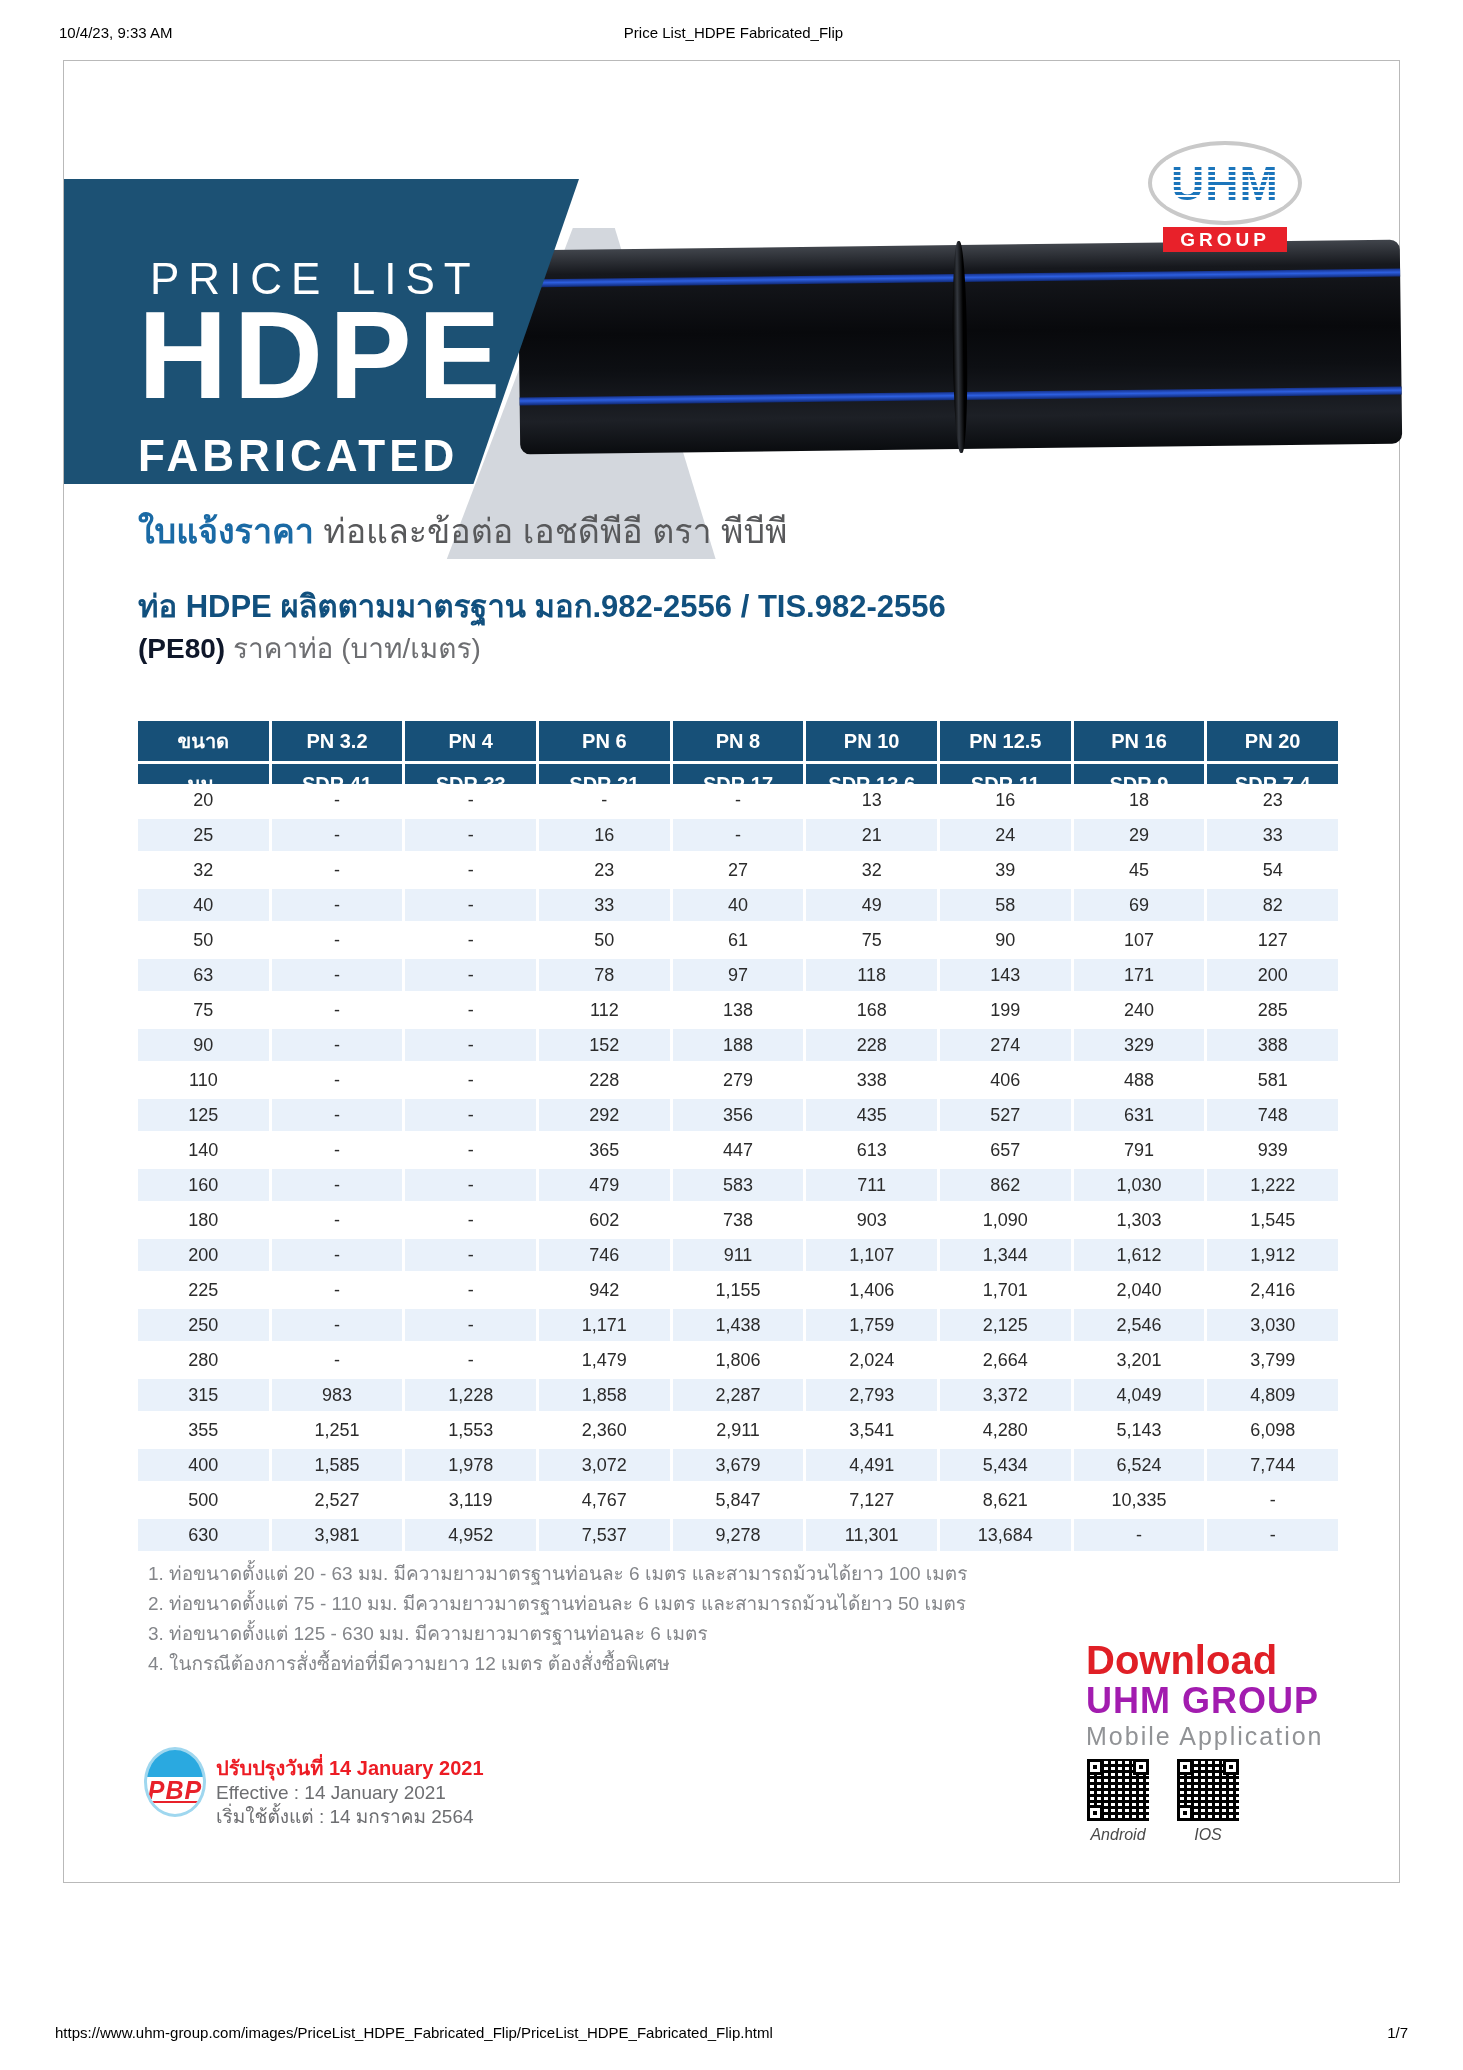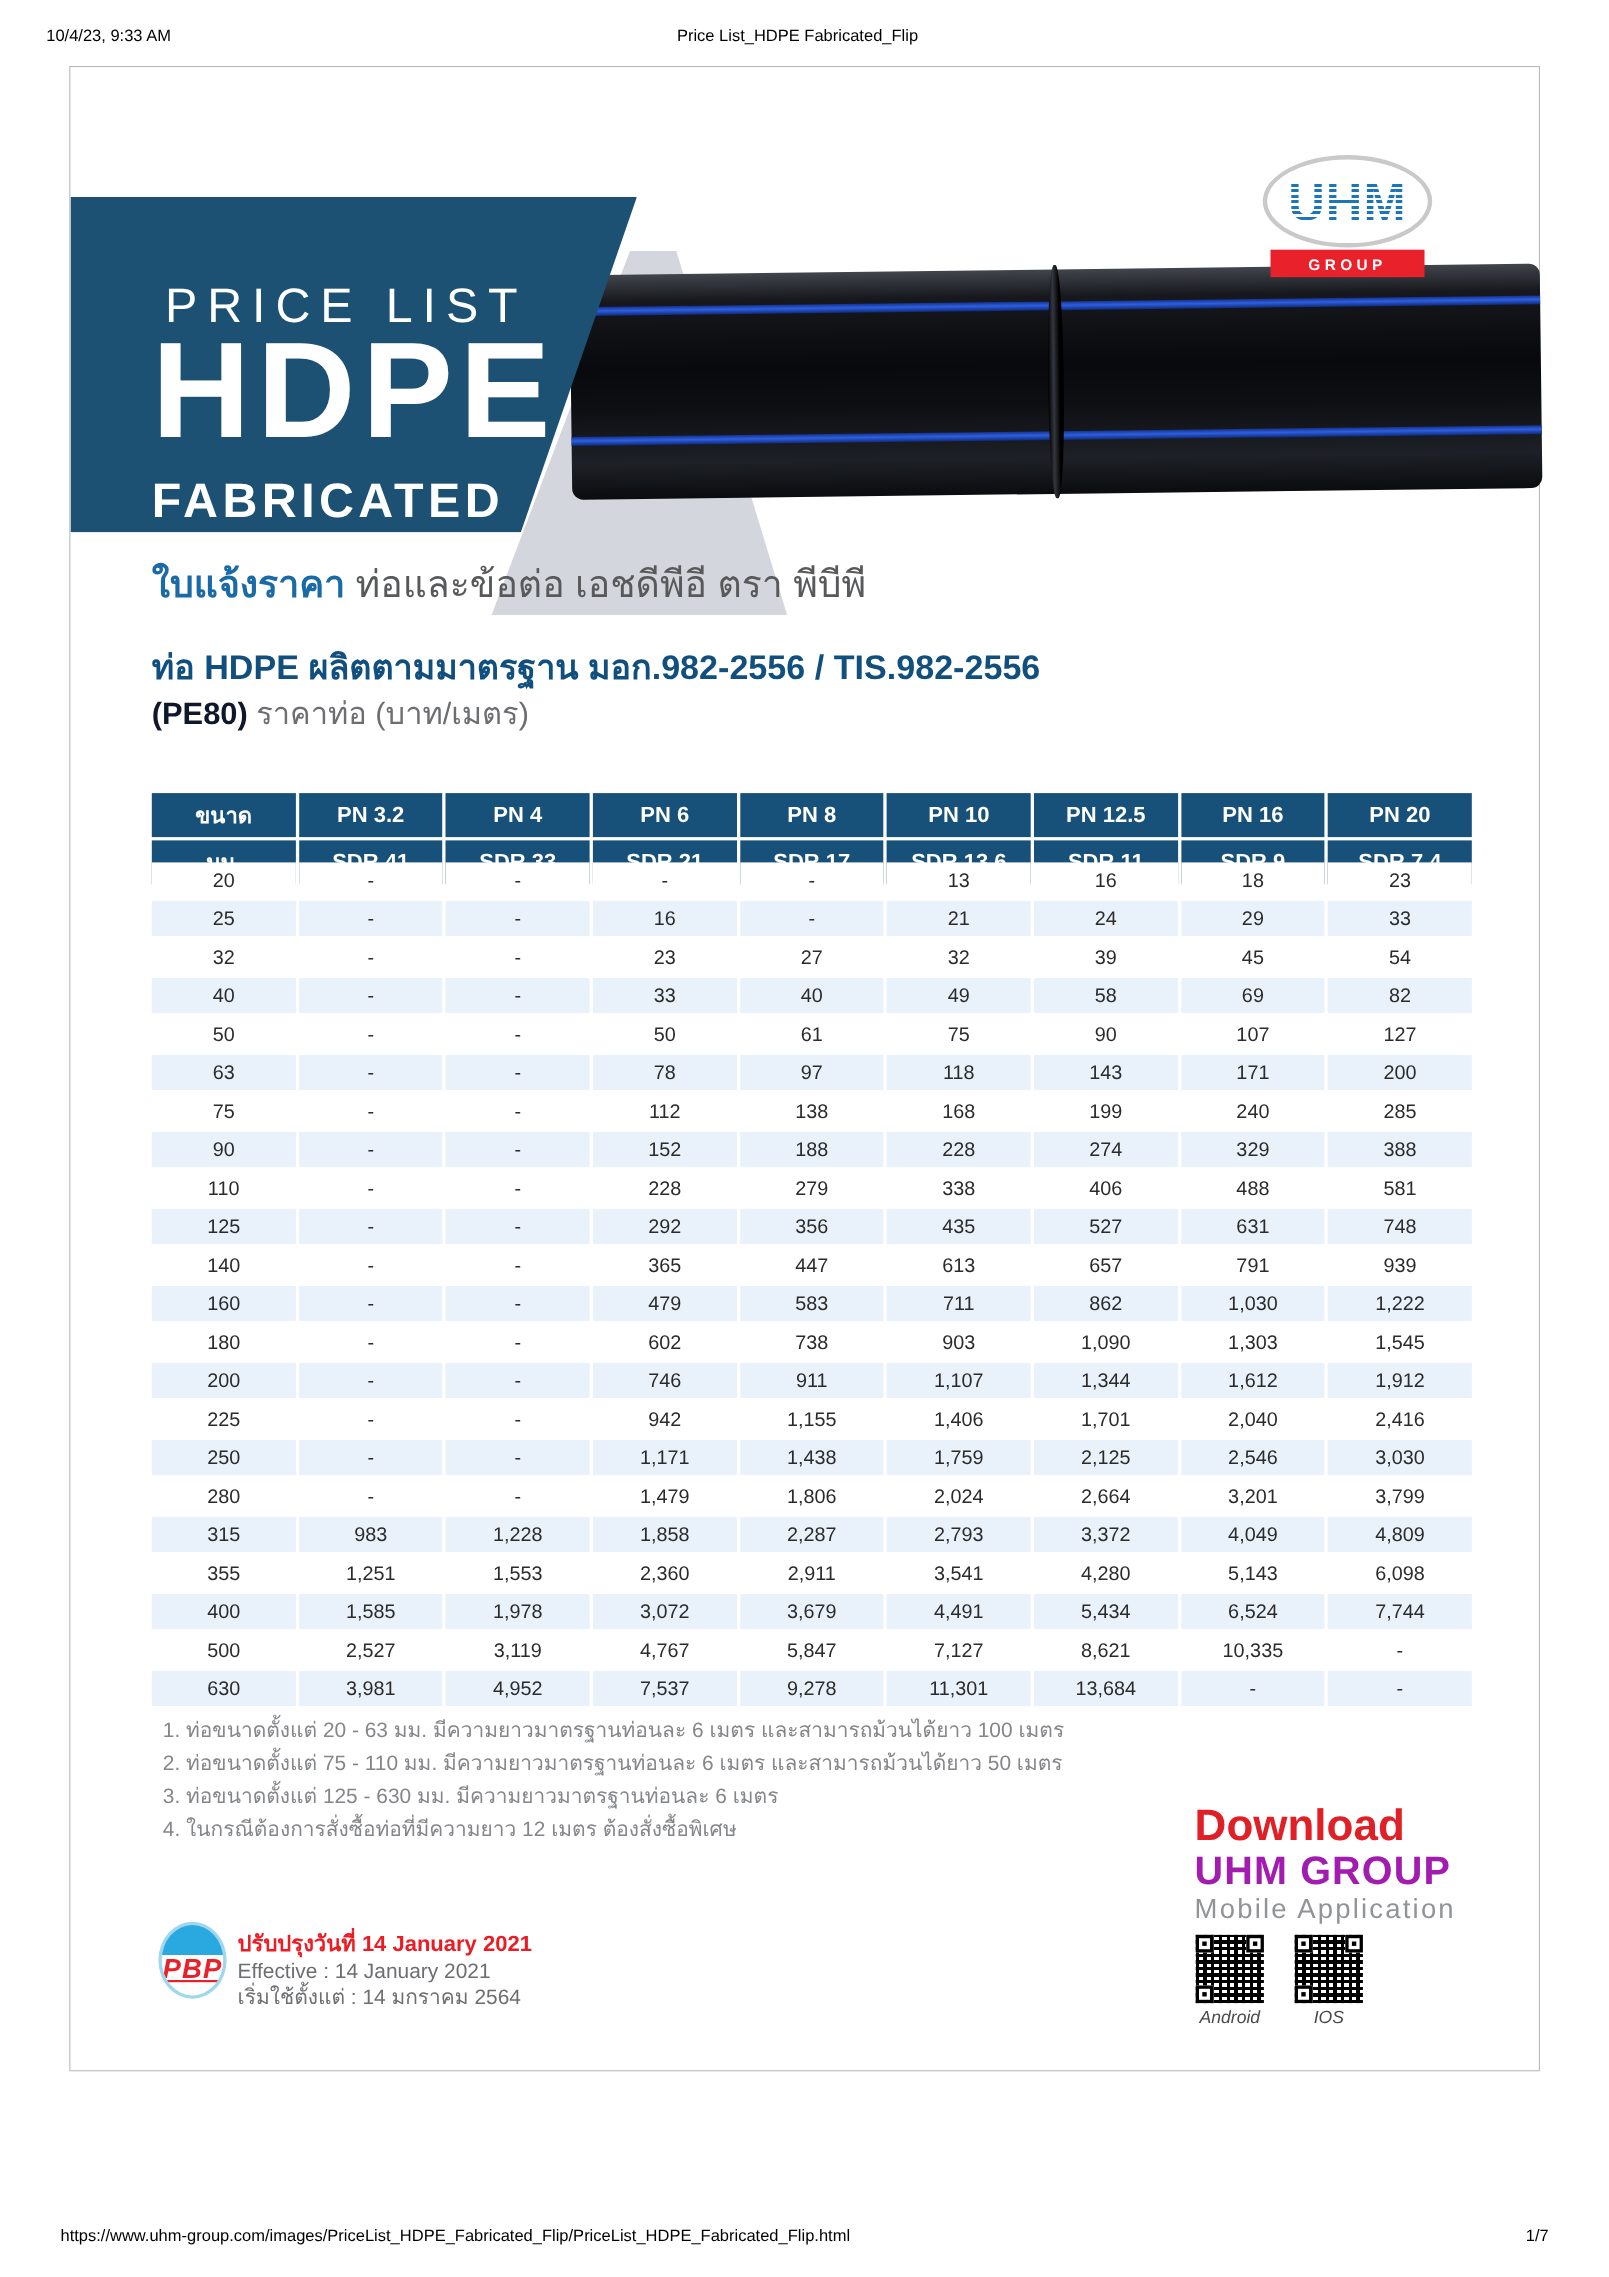--- a/index.html
+++ b/index.html
@@ -2,21 +2,21 @@
 <html><head>
 <meta charset="utf-8">
 <style>
   html,body{margin:0;padding:0;}
   body{
     width:1463px;height:2070px;position:relative;background:#ffffff;
     font-family:"Liberation Sans","DejaVu Sans",sans-serif;color:#222;
     overflow:hidden;
   }
   
-  .print-header{position:absolute;left:42px;right:55px;top:22px;height:20px;
+  .print-header{position:absolute;left:59px;right:55px;top:22px;height:20px;
     font-size:15px;color:#000;display:flex;align-items:center;}
   .print-header .ph-date{width:360px;}
   .print-header .ph-title{flex:1;text-align:center;}
   .print-header .ph-spacer{width:360px;}
   .print-footer{position:absolute;left:55px;right:55px;top:2022px;height:20px;
     font-size:15px;color:#000;display:flex;justify-content:space-between;align-items:center;}
 
   
   .page{position:absolute;left:63px;top:60px;width:1337px;height:1823px;
     background:#fff;border:1px solid #b9b9b9;box-sizing:border-box;}
@@ -41,22 +41,22 @@
   .bt2{top:232px;font-size:124px;font-weight:800;letter-spacing:6px;line-height:1;}
   .bt3{top:370px;font-size:44px;font-weight:600;letter-spacing:4px;}
 
   
   .uhm-logo{position:absolute;left:1084px;top:80px;z-index:4;width:154px;}
   .uhm-oval{position:relative;width:146px;height:76px;border:4px solid #c9c9c9;border-radius:50%;
     background:#fff;display:flex;align-items:center;justify-content:center;overflow:hidden;}
   .uhm-word{font-size:46px;font-weight:800;color:#1b75bb;letter-spacing:1px;transform:scaleY(1.05);}
   .uhm-stripes{position:absolute;left:14px;right:14px;top:12px;bottom:12px;
     background:repeating-linear-gradient(to bottom,rgba(255,255,255,0) 0 3px,#ffffff 3px 5px);}
-  .uhm-group{margin:2px auto 0;width:140px;height:25px;background:#e8212a;color:#fff;
-    font-size:14px;font-weight:700;letter-spacing:4px;display:flex;align-items:center;justify-content:center;}
+  .uhm-group{margin:2px auto 0;width:124px;height:25px;background:#e8212a;color:#fff;
+    font-size:19px;font-weight:700;letter-spacing:4px;display:flex;align-items:center;justify-content:center;}
 
   
   .subtitle{position:absolute;left:74px;top:443px;font-size:34px;z-index:4;}
   .subtitle .hl{color:#1a6aa5;font-weight:600;}
   .subtitle .rest{color:#58595b;}
   .sec-title{position:absolute;left:74px;top:520px;font-size:31px;font-weight:700;color:#11507e;}
   .sec-sub{position:absolute;left:74px;top:565px;font-size:28px;}
   .sec-sub .b{color:#0f172a;font-weight:700;}
   .sec-sub .g{color:#6d6e71;}
 

